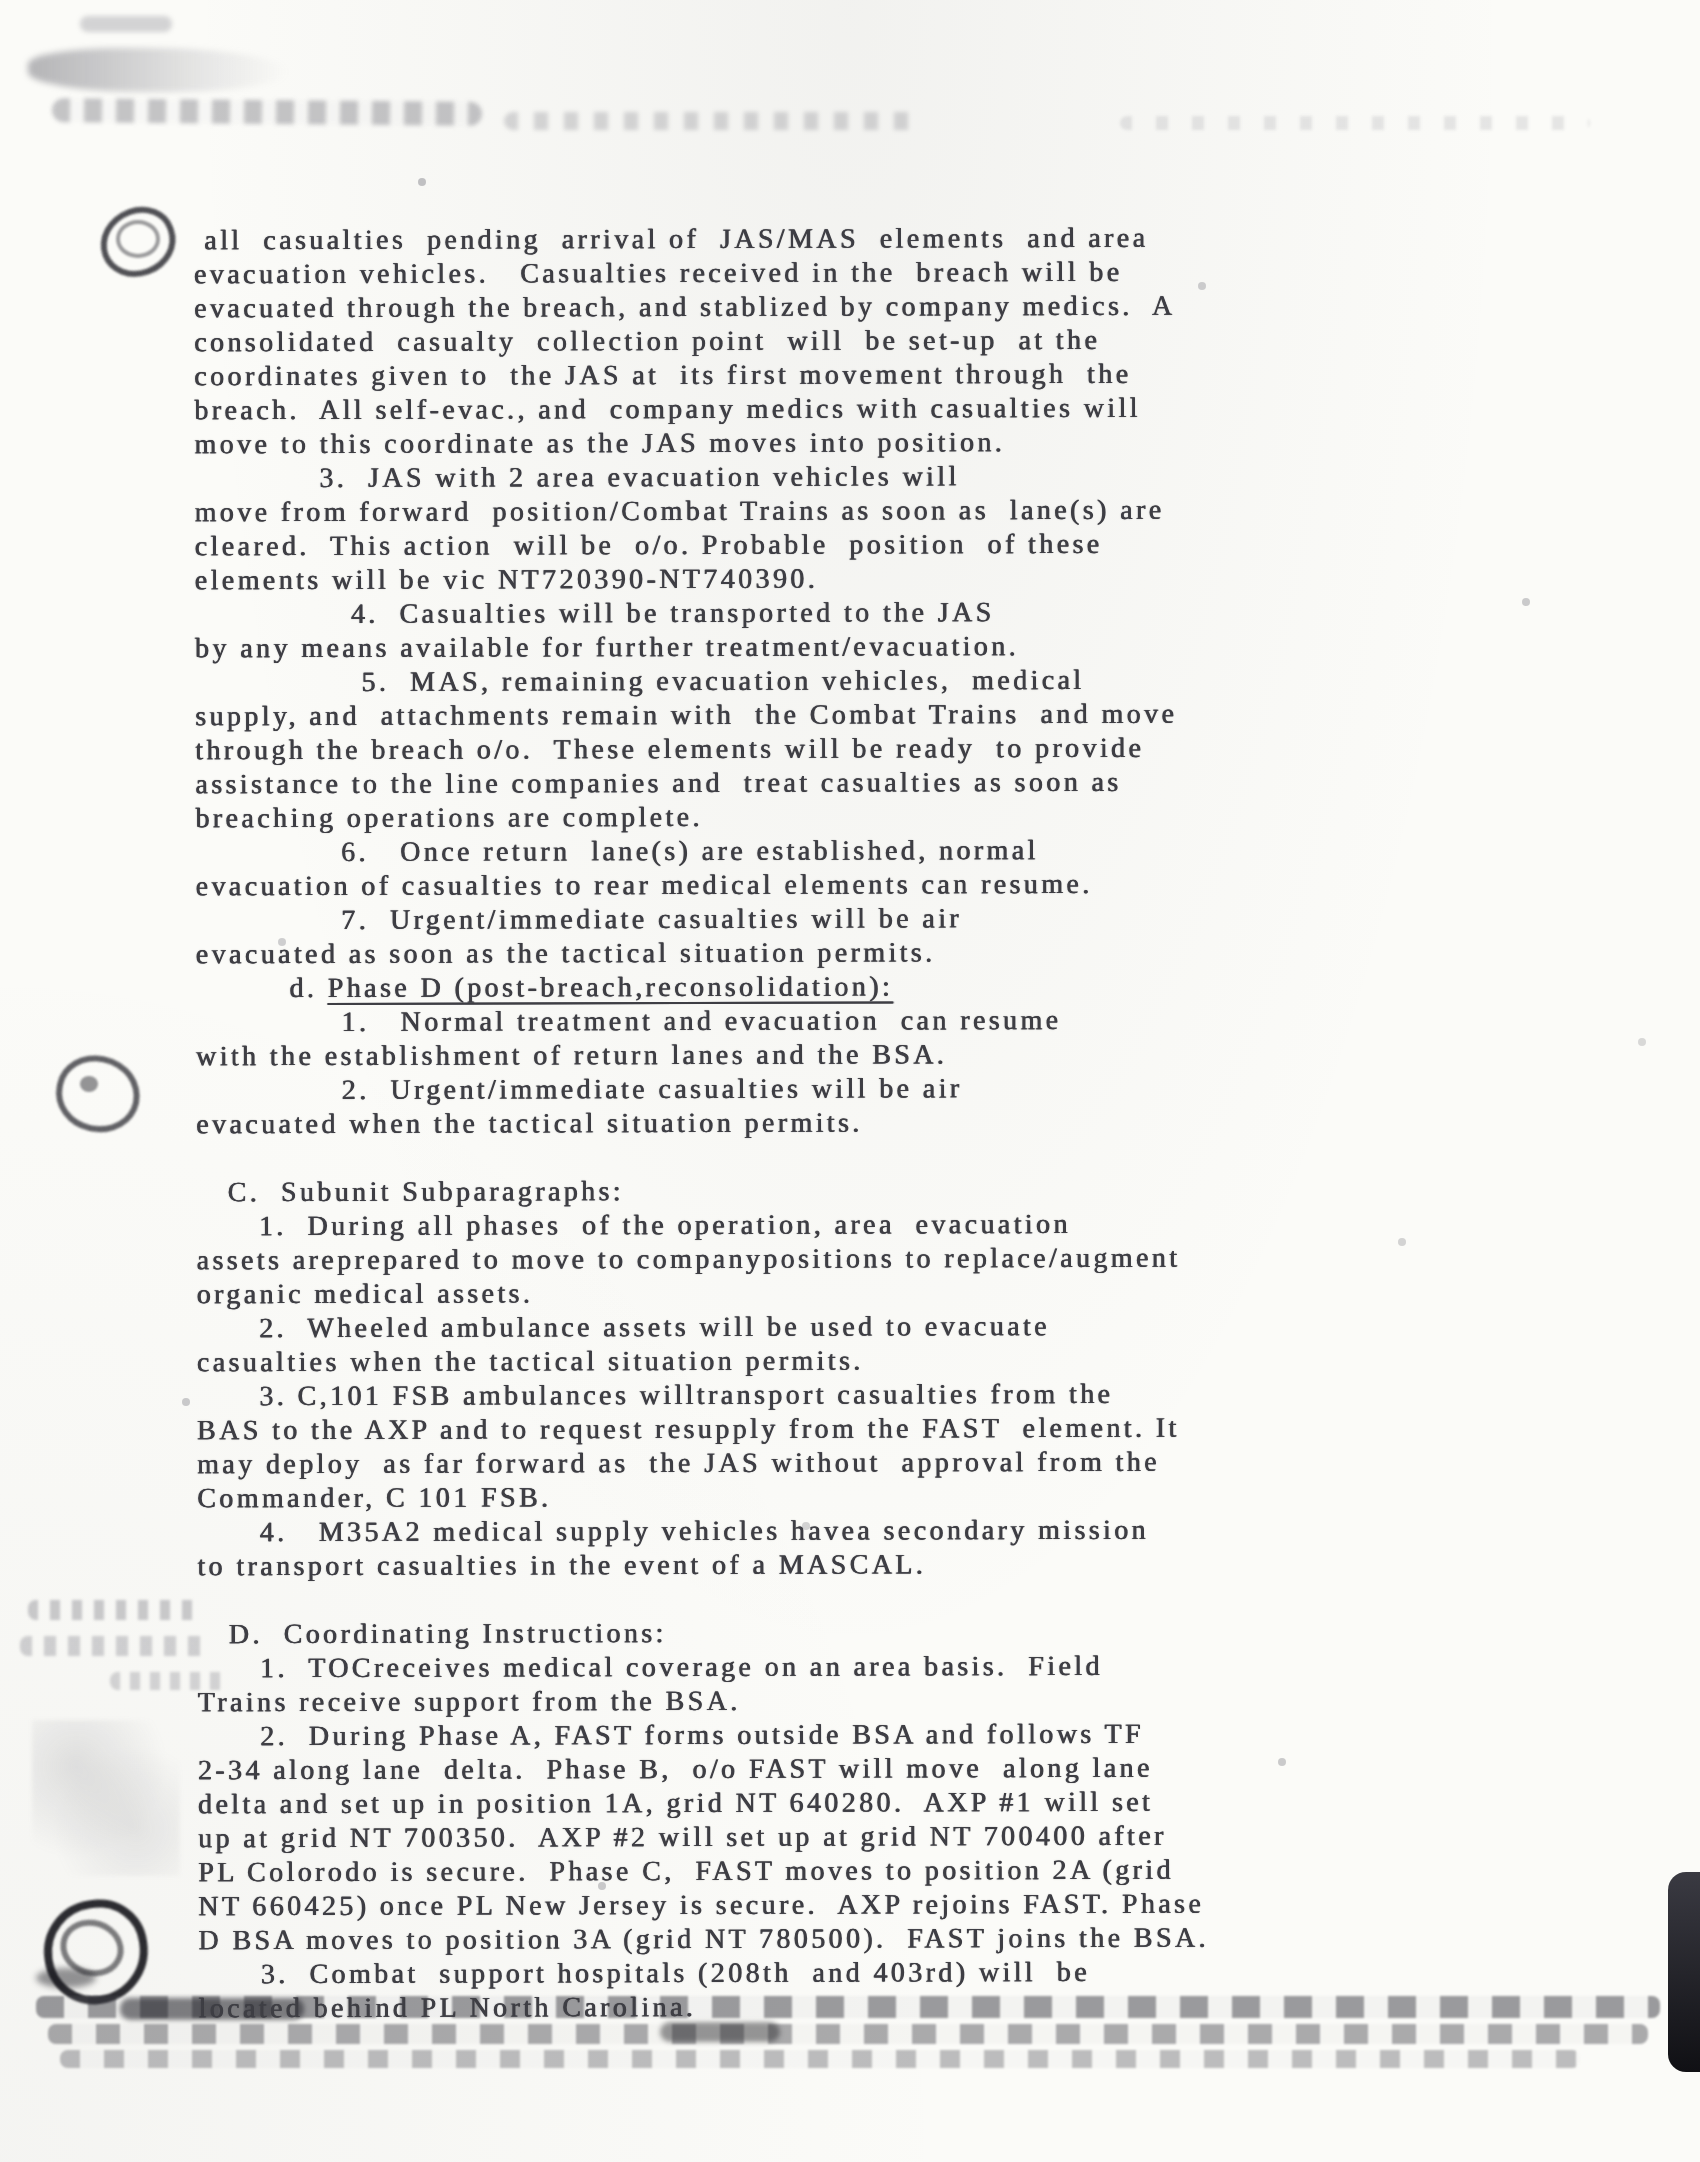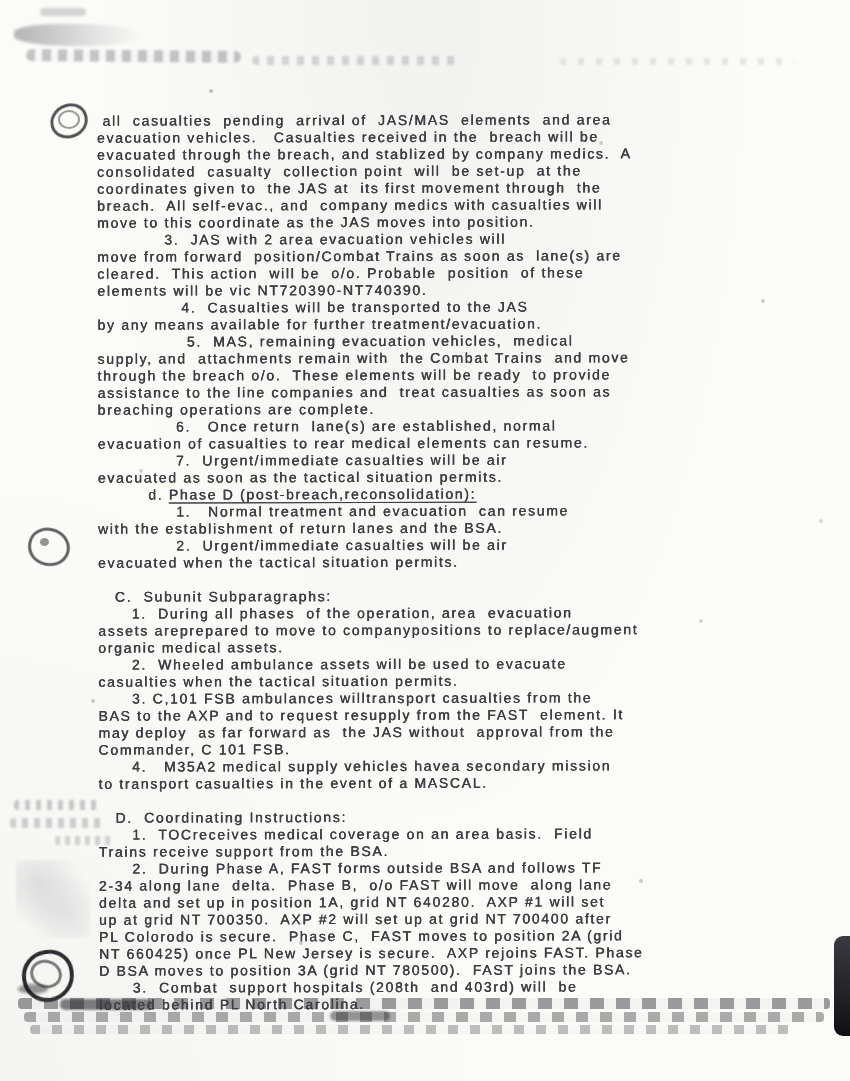--- a/index.html
+++ b/index.html
@@ -5,21 +5,21 @@
   :root{
     --paper:#fbfbf8;
     --ink:#3e3e44;
   }
   html,body{margin:0;padding:0;background:#ffffff;}
   .page{
     position:relative;
     width:850px;height:1081px;
     background:var(--paper);
     overflow:hidden;
-    font-family:Liberation Sans, sans-serif;
+    font-family:Liberation Serif, serif;
   }
   .paper-tone{
     position:absolute;inset:0;
     background:radial-gradient(ellipse at 50% 0%, rgba(120,120,125,0.07), transparent 55%),
                radial-gradient(ellipse at 0% 100%, rgba(120,120,125,0.05), transparent 40%);
     pointer-events:none;
   }
   .text-block{
     position:absolute;left:98px;top:112px;
     font-size:14px;line-height:17px;letter-spacing:1.7px;

